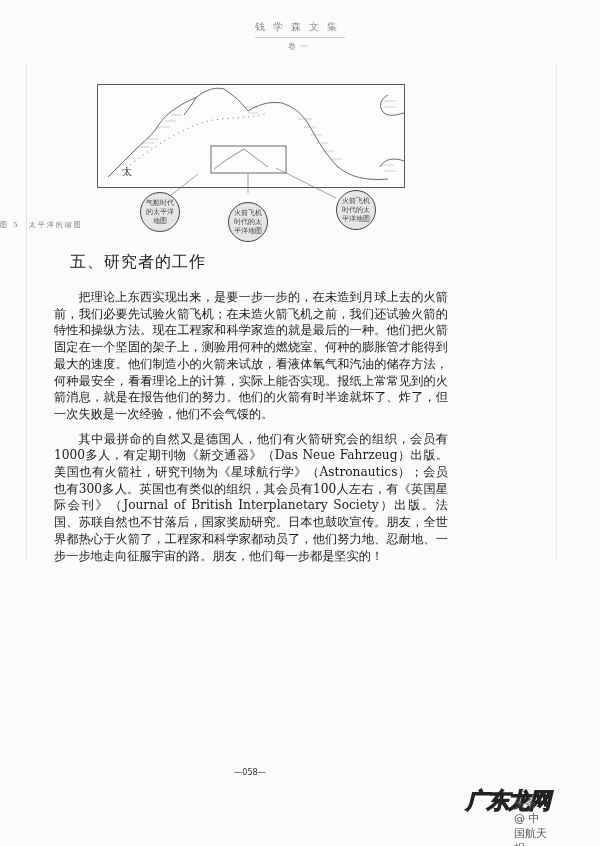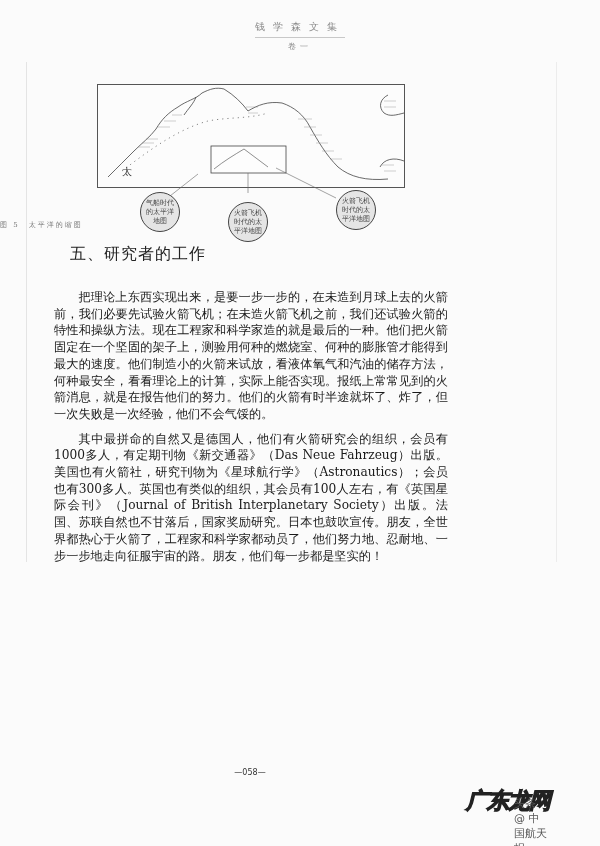--- a/index.html
+++ b/index.html
@@ -14,21 +14,21 @@
     .running-rule { width: 90px; height: 1px; background: #c8c8c8; margin: 3px auto 3px; }
     .running-sub { font-size: 8px; letter-spacing: 4px; color: #8a8a8a; }
 
     .figure { position: absolute; left: 97px; top: 84px; width: 306px; height: 102px; border: 1px solid #555; background: #fcfcfc; }
     .figure svg { position: absolute; left: 0; top: 0; }
     .callout { position: absolute; width: 40px; height: 40px; border: 1px solid #444; border-radius: 50%; background: #e5e5e5;
       font-size: 7px; line-height: 9px; color: #444; text-align: center; display: flex; align-items: center; justify-content: center; padding: 2px; box-sizing: border-box; }
     .caption { position: absolute; left: 0; width: 600px; top: 220px; text-align: left; font-size: 7px; color: #777; letter-spacing: 2px; }
     .leaders { position: absolute; left: 0; top: 0; }
 
-    .section-heading { position: absolute; left: 70px; top: 244px; font-family: "DejaVu Sans", "Liberation Sans", sans-serif; font-size: 16px; color: #222; letter-spacing: 1px; }
+    .section-heading { position: absolute; left: 70px; top: 252px; font-family: "DejaVu Sans", "Liberation Sans", sans-serif; font-size: 16px; color: #222; letter-spacing: 1px; }
 
     .body-text { position: absolute; left: 46px; top: 281px; width: 410px; font-size: 12.2px; line-height: 16.7px; color: #1a1a1a; text-align: justify; }
     .body-text p { margin: 8px; text-indent: 2em; }
 
     .folio { position: absolute; left: 0; width: 500px; top: 768px; text-align: center; font-family: "DejaVu Sans", "Liberation Sans", sans-serif; font-size: 8px; color: #333; }
     .watermark { position: absolute; left: 466px; top: 786px; font-family: "DejaVu Sans", "Liberation Sans", sans-serif; }
     .wm-main { font-size: 22px; font-weight: bold; font-style: italic; color: #737373; -webkit-text-stroke: 1.2px #222; letter-spacing: -1px; }
     .wm-sub { position: absolute; left: 48px; top: 10px; font-size: 11px; color: #555; }
   </style>
 </head>

